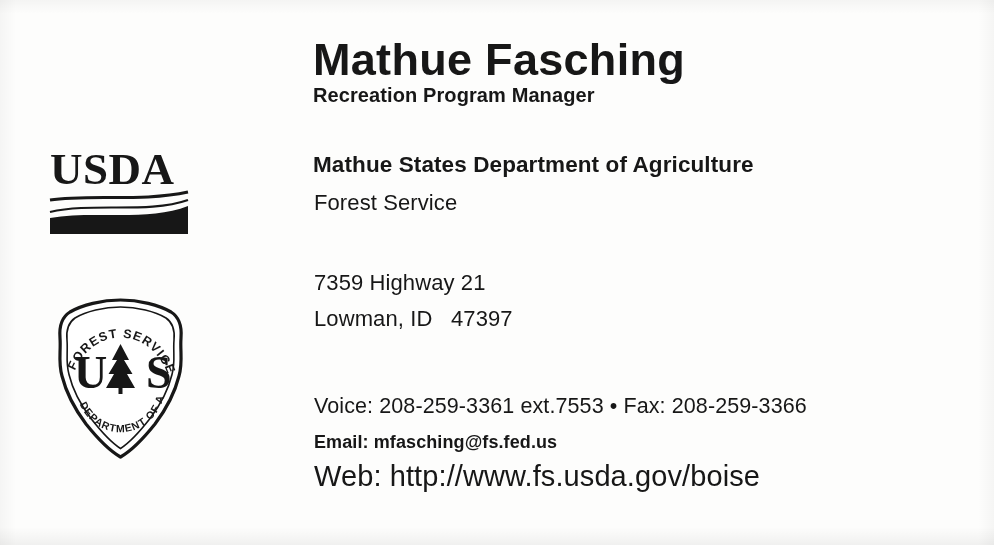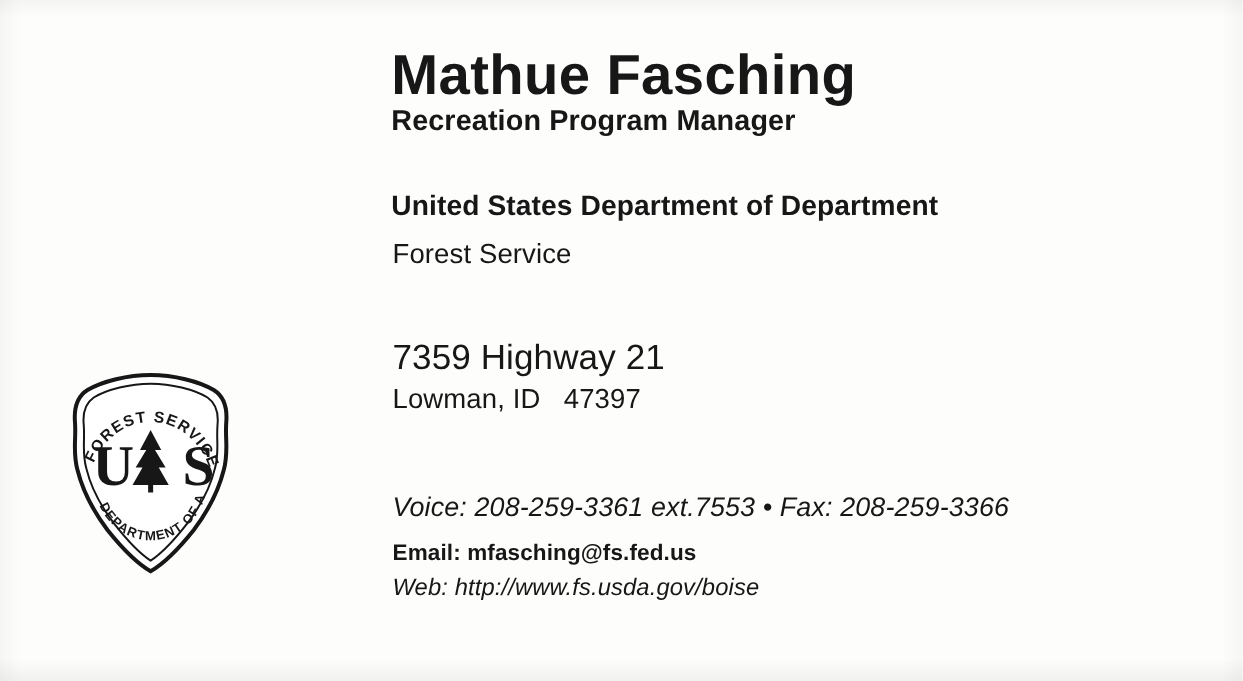--- a/index.html
+++ b/index.html
@@ -74,21 +74,21 @@
     font-size: 45px;
     font-weight: bold;
     letter-spacing: 0.3px;
     line-height: 1.05;
     white-space: nowrap;
   }
   .title {
     position: absolute;
     top: 84px;
     left: 0;
-    font-size: 23px;
+    font-size: 20px;
     font-weight: bold;
     letter-spacing: 0.1px;
     line-height: 1.1;
     white-space: nowrap;
   }
 
   .org {
     position: absolute;
     top: 152px;
     left: 0;
@@ -104,68 +104,77 @@
     font-size: 22px;
     font-weight: normal;
     letter-spacing: 0.1px;
     white-space: nowrap;
   }
 
   .addr1 {
     position: absolute;
     top: 270px;
     left: 1px;
-    font-size: 28px;
+    font-size: 22px;
     letter-spacing: 0.1px;
     white-space: nowrap;
   }
   .addr2 {
     position: absolute;
     top: 306px;
     left: 1px;
     font-size: 22px;
     letter-spacing: 0.1px;
     white-space: pre;
   }
 
   .voice {
     position: absolute;
     top: 394px;
     left: 1px;
     font-size: 21.5px;
     letter-spacing: 0.1px;
     white-space: nowrap;
-    font-style: italic;
   }
   .email {
     position: absolute;
     top: 432px;
     left: 1px;
     font-size: 18px;
     letter-spacing: 0.1px;
     white-space: nowrap;
     font-weight: bold;
   }
   .web {
     position: absolute;
     top: 460px;
     left: 1px;
-    font-size: 19px;
-    letter-spacing: 0.1px;
-    white-space: nowrap;
-    font-style: italic;
+    font-size: 29px;
+    letter-spacing: 0.1px;
+    white-space: nowrap;
   }
 </style>
 </head>
 <body>
 
 <div class="card">
 
   <div class="logos">
 
+    <div class="usda-logo">
+      <svg viewBox="0 0 145 100" width="145" height="100" aria-hidden="true">
+
+        <text x="2" y="42" font-family="'Liberation Serif', serif" font-size="45" font-weight="bold" fill="#171717" letter-spacing="0.5">USDA</text>
+
+        <path d="M2 58 C 40 52, 95 60, 140 50" stroke="#171717" stroke-width="3" fill="none"></path>
+        <path d="M2 70 C 45 60, 100 72, 140 58" stroke="#171717" stroke-width="2.2" fill="none"></path>
+
+        <path d="M2 76 C 45 68, 100 80, 140 64 L 140 92 L 2 92 Z" fill="#171717"></path>
+      </svg>
+    </div>
 
     <div class="fs-shield">
       <svg viewBox="0 0 145 165" width="145" height="165" aria-hidden="true">
         <defs>
           <path id="arcTop" d="M 24 84 A 50 56 0 0 1 121 84"></path>
           <path id="arcBottom" d="M 30 104 A 45 48 0 0 0 115 104"></path>
         </defs>
 
         <path d="M72.5 4
                  C 54 4, 34 9, 22 16
@@ -208,21 +217,21 @@
           <textPath href="#arcBottom" startOffset="4%">DEPARTMENT OF AGRICULTURE</textPath>
         </text>
       </svg>
     </div>
   </div>
 
   <div class="text-col">
     <div class="name">Mathue Fasching</div>
     <div class="title">Recreation Program Manager</div>
 
-    <div class="org">United States Department of Department</div>
+    <div class="org">Mathue States Department of Agriculture</div>
     <div class="suborg">Forest Service</div>
 
     <div class="addr1">7359 Highway 21</div>
     <div class="addr2">Lowman, ID   47397</div>
 
     <div class="voice">Voice: 208-259-3361 ext.7553 • Fax: 208-259-3366</div>
     <div class="email">Email: mfasching@fs.fed.us</div>
     <div class="web">Web: http://www.fs.usda.gov/boise</div>
   </div>
 

